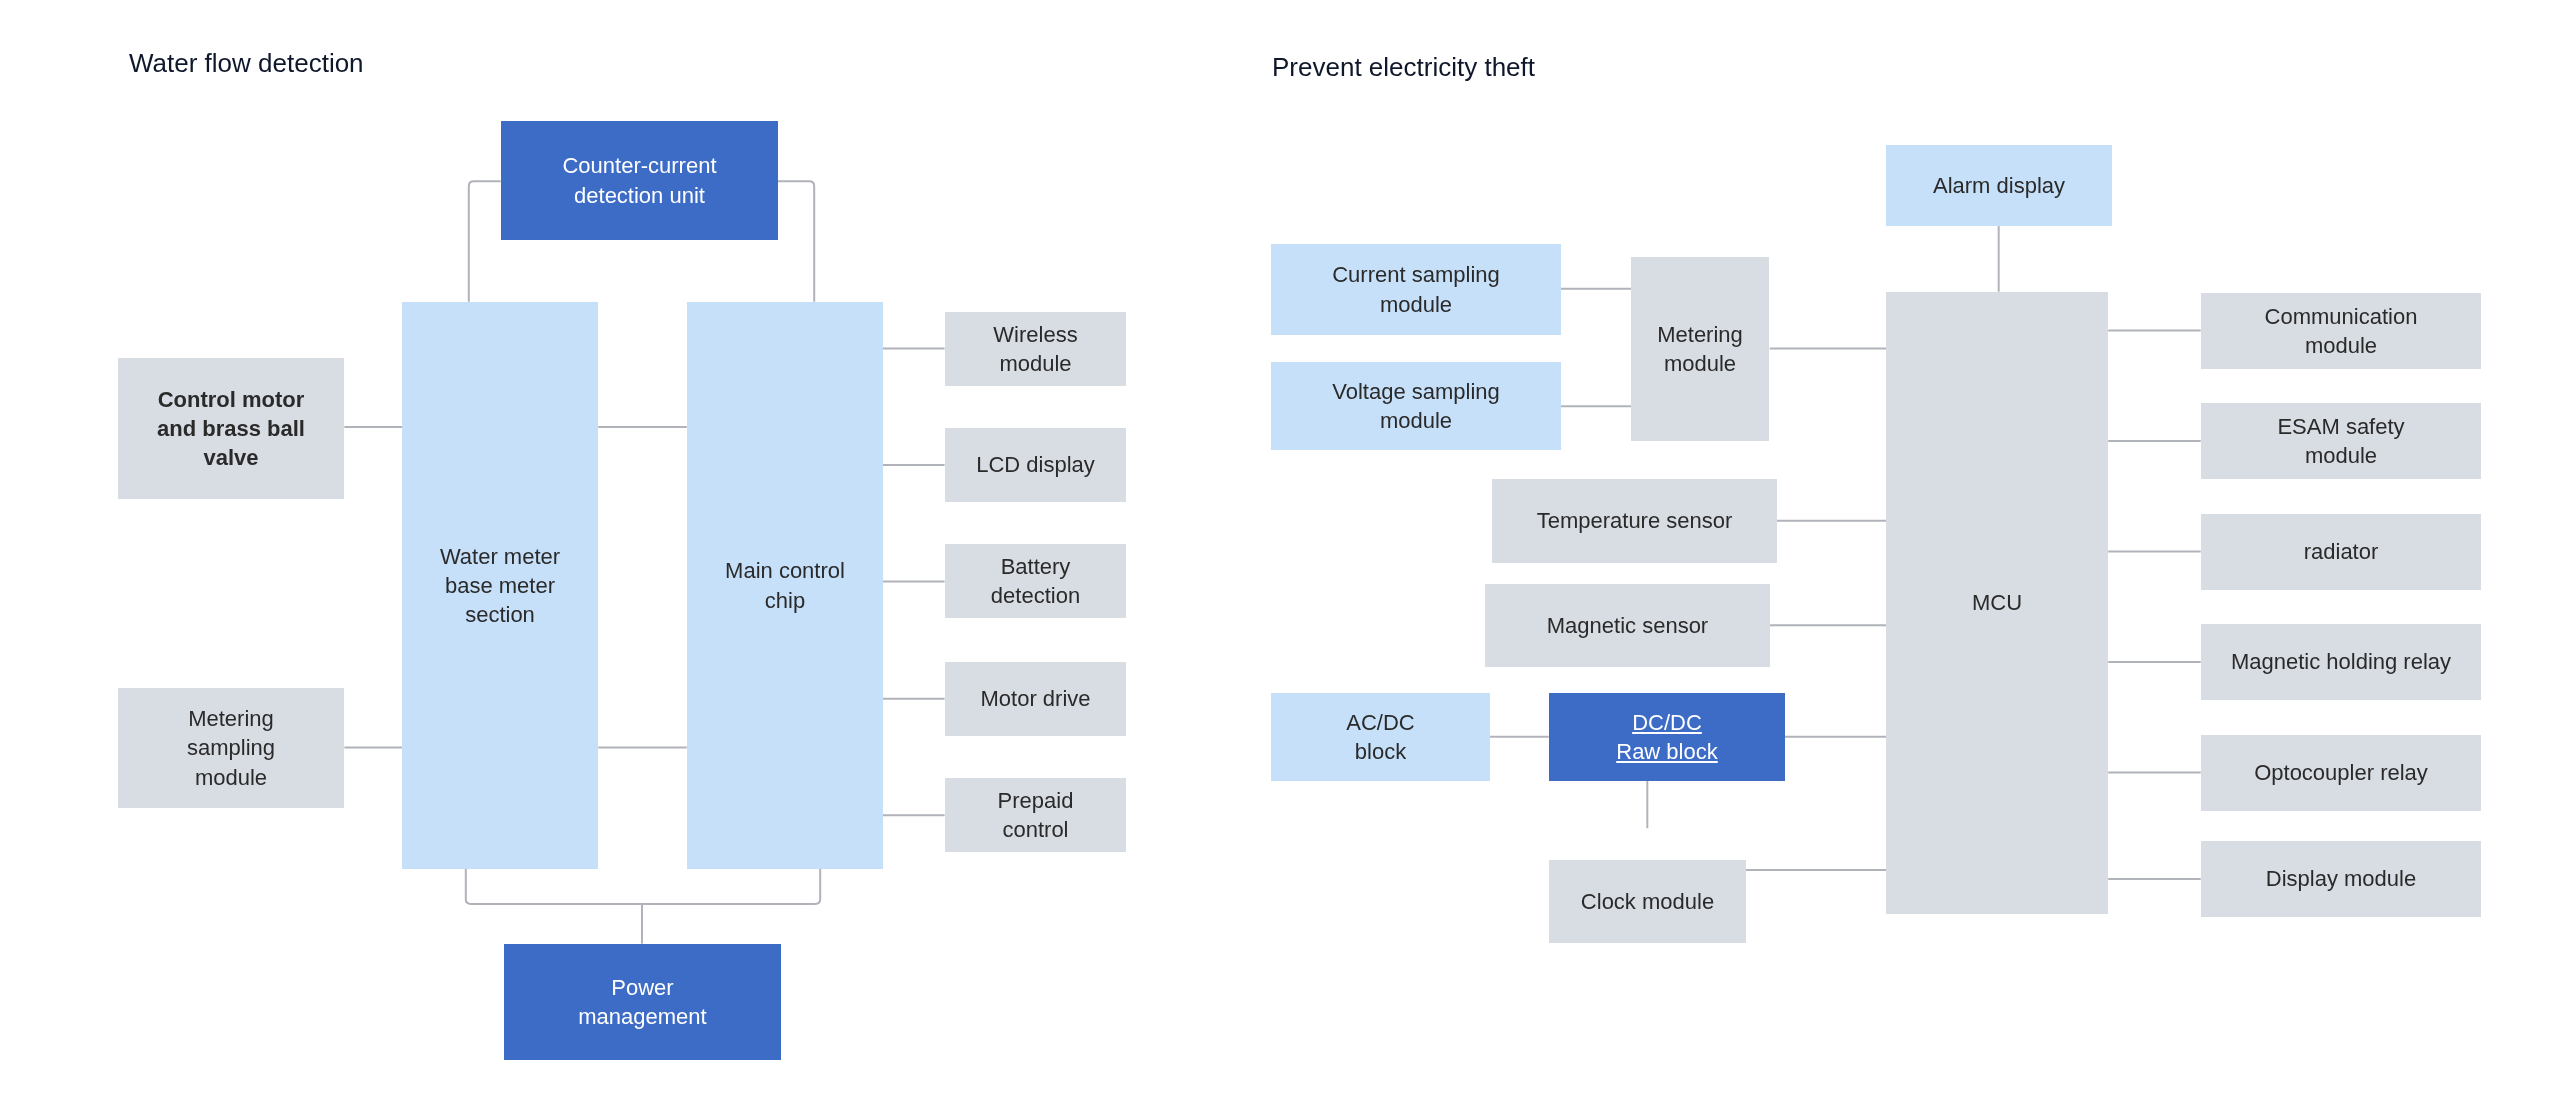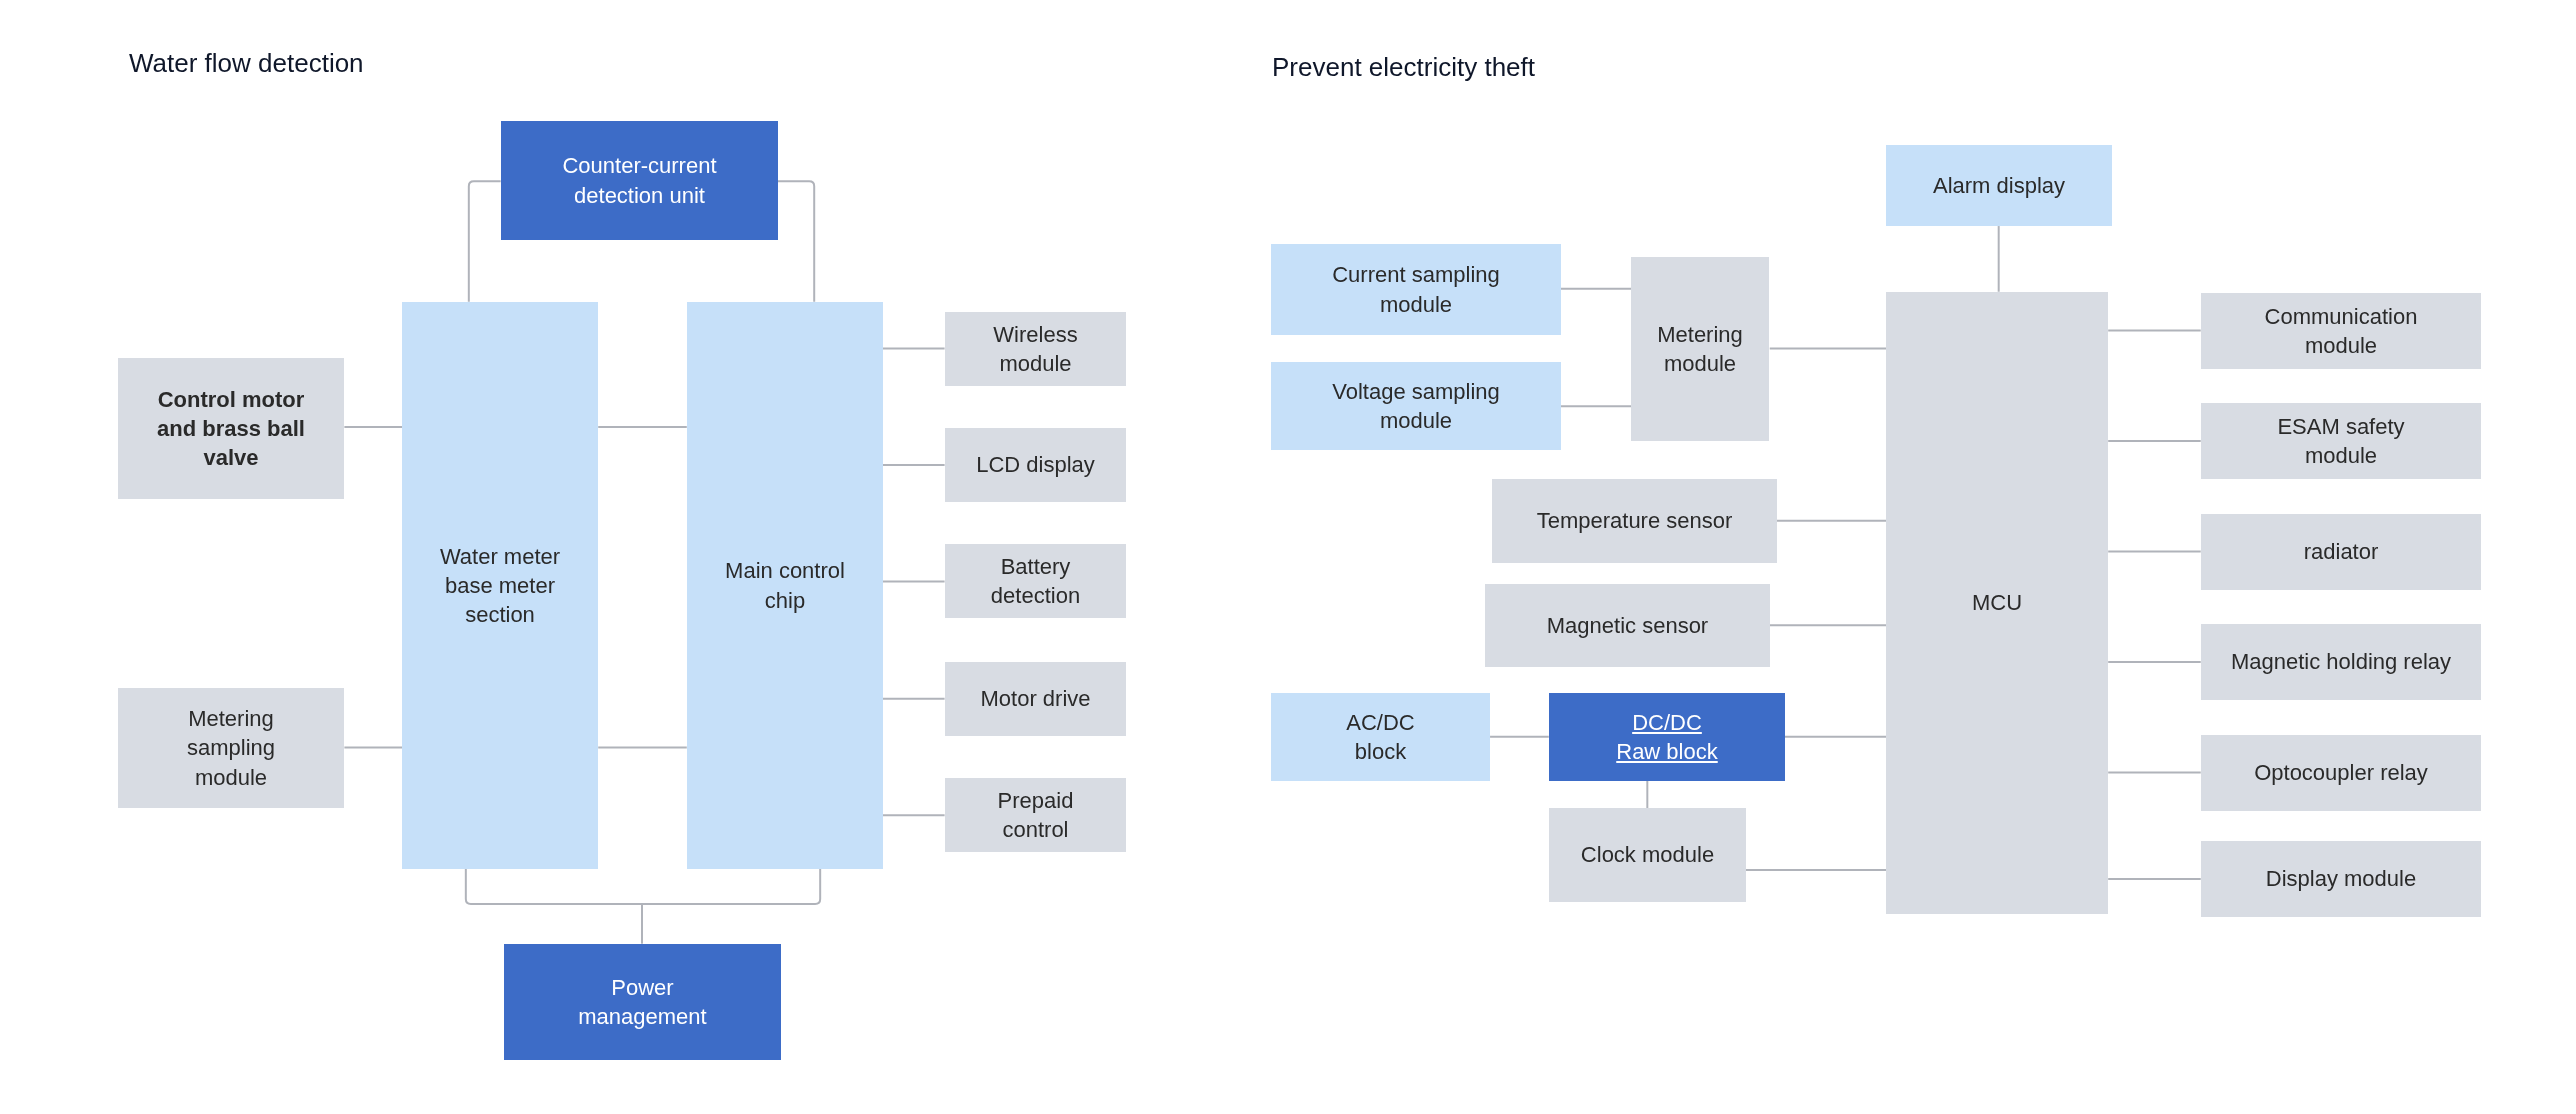--- a/index.html
+++ b/index.html
@@ -146,21 +146,21 @@
     <div class="node gray" style="left:1485px; top:479px; width:285px; height:84px;margin-left:7px;">Temperature sensor</div>
 
     <div class="node gray" style="left:1485px; top:584px; width:285px; height:83px;">Magnetic sensor</div>
 
     <div class="node blue-light" style="left:1271px; top:693px; width:219px; height:88px;">AC/DC
 block</div>
 
     <div class="node blue-dark" style="left:1549px; top:693px; width:236px; height:88px;text-decoration:underline;">DC/DC
 Raw block</div>
 
-    <div class="node gray" style="left:1549px; top:808px; width:197px; height:94px;">Clock module</div>
+    <div class="node gray" style="left:1549px; top:860px; width:197px; height:83px;">Clock module</div>
 
     <div class="node gray" style="left:1886px; top:292px; width:222px; height:622px;">MCU</div>
 
     <div class="node gray" style="left:2201px; top:293px; width:280px; height:76px;">Communication
 module</div>
 
     <div class="node gray" style="left:2201px; top:403px; width:280px; height:76px;">ESAM safety
 module</div>
 
     <div class="node gray" style="left:2201px; top:514px; width:280px; height:76px;">radiator</div>

